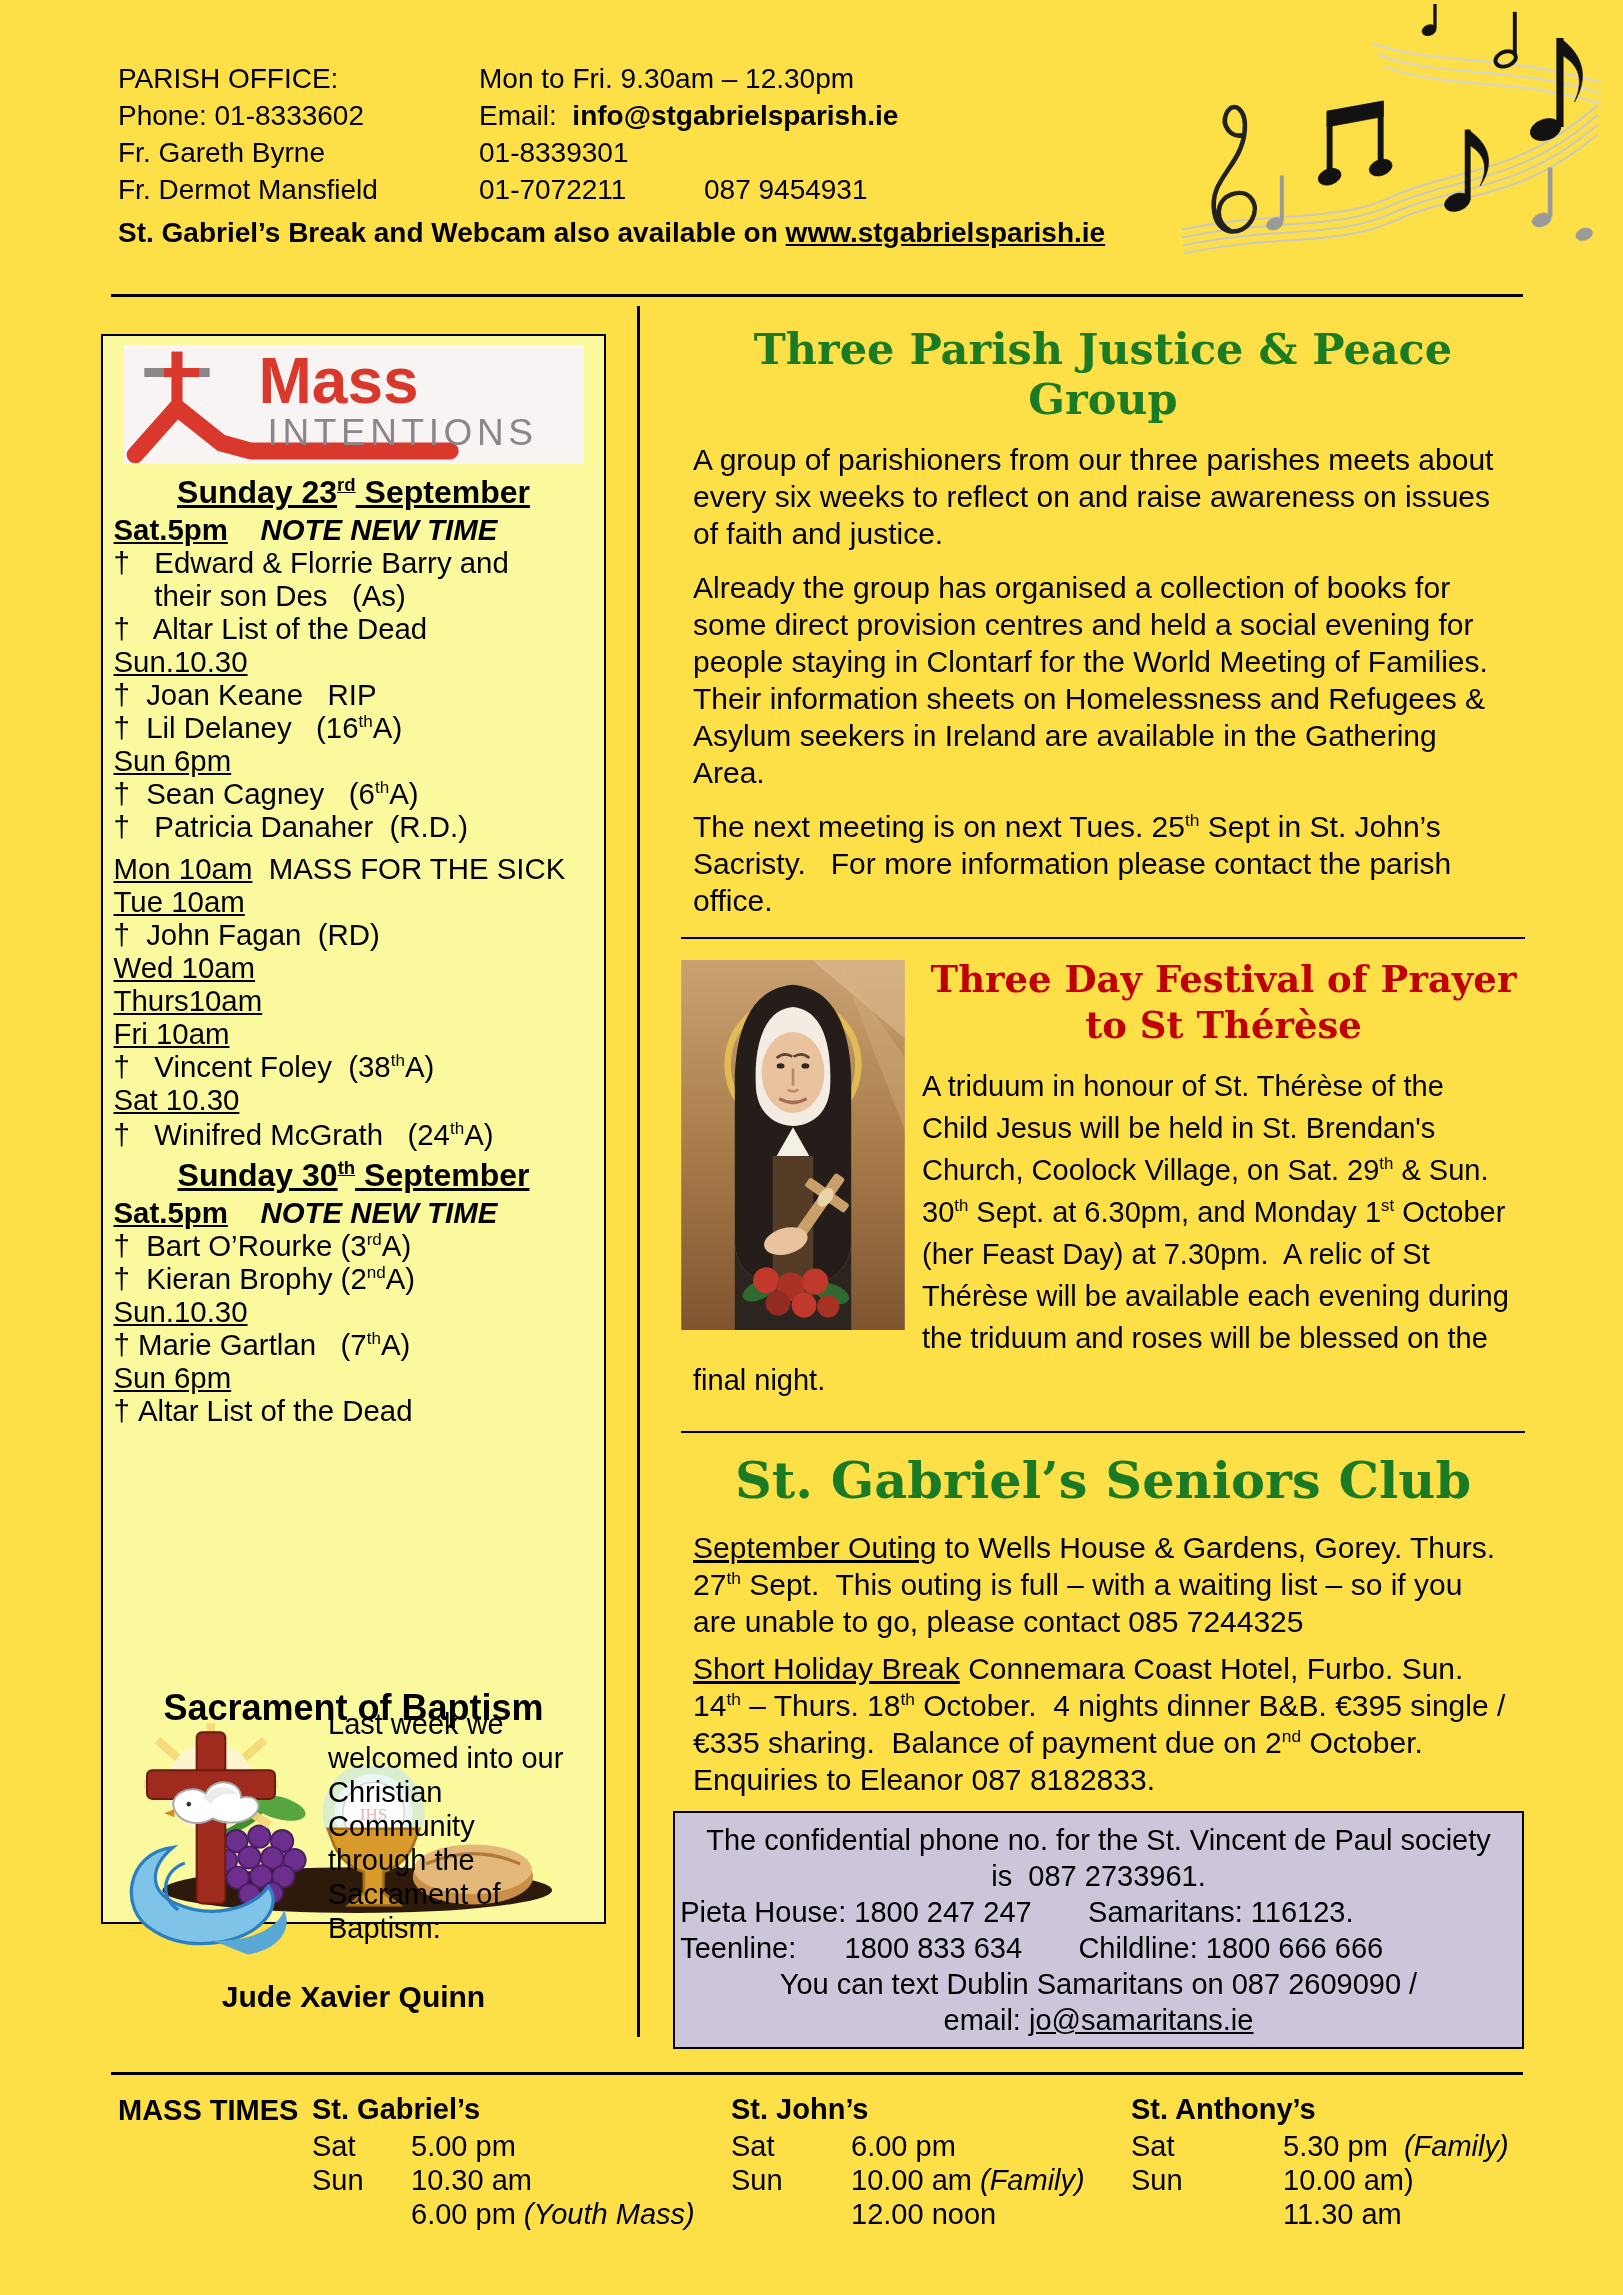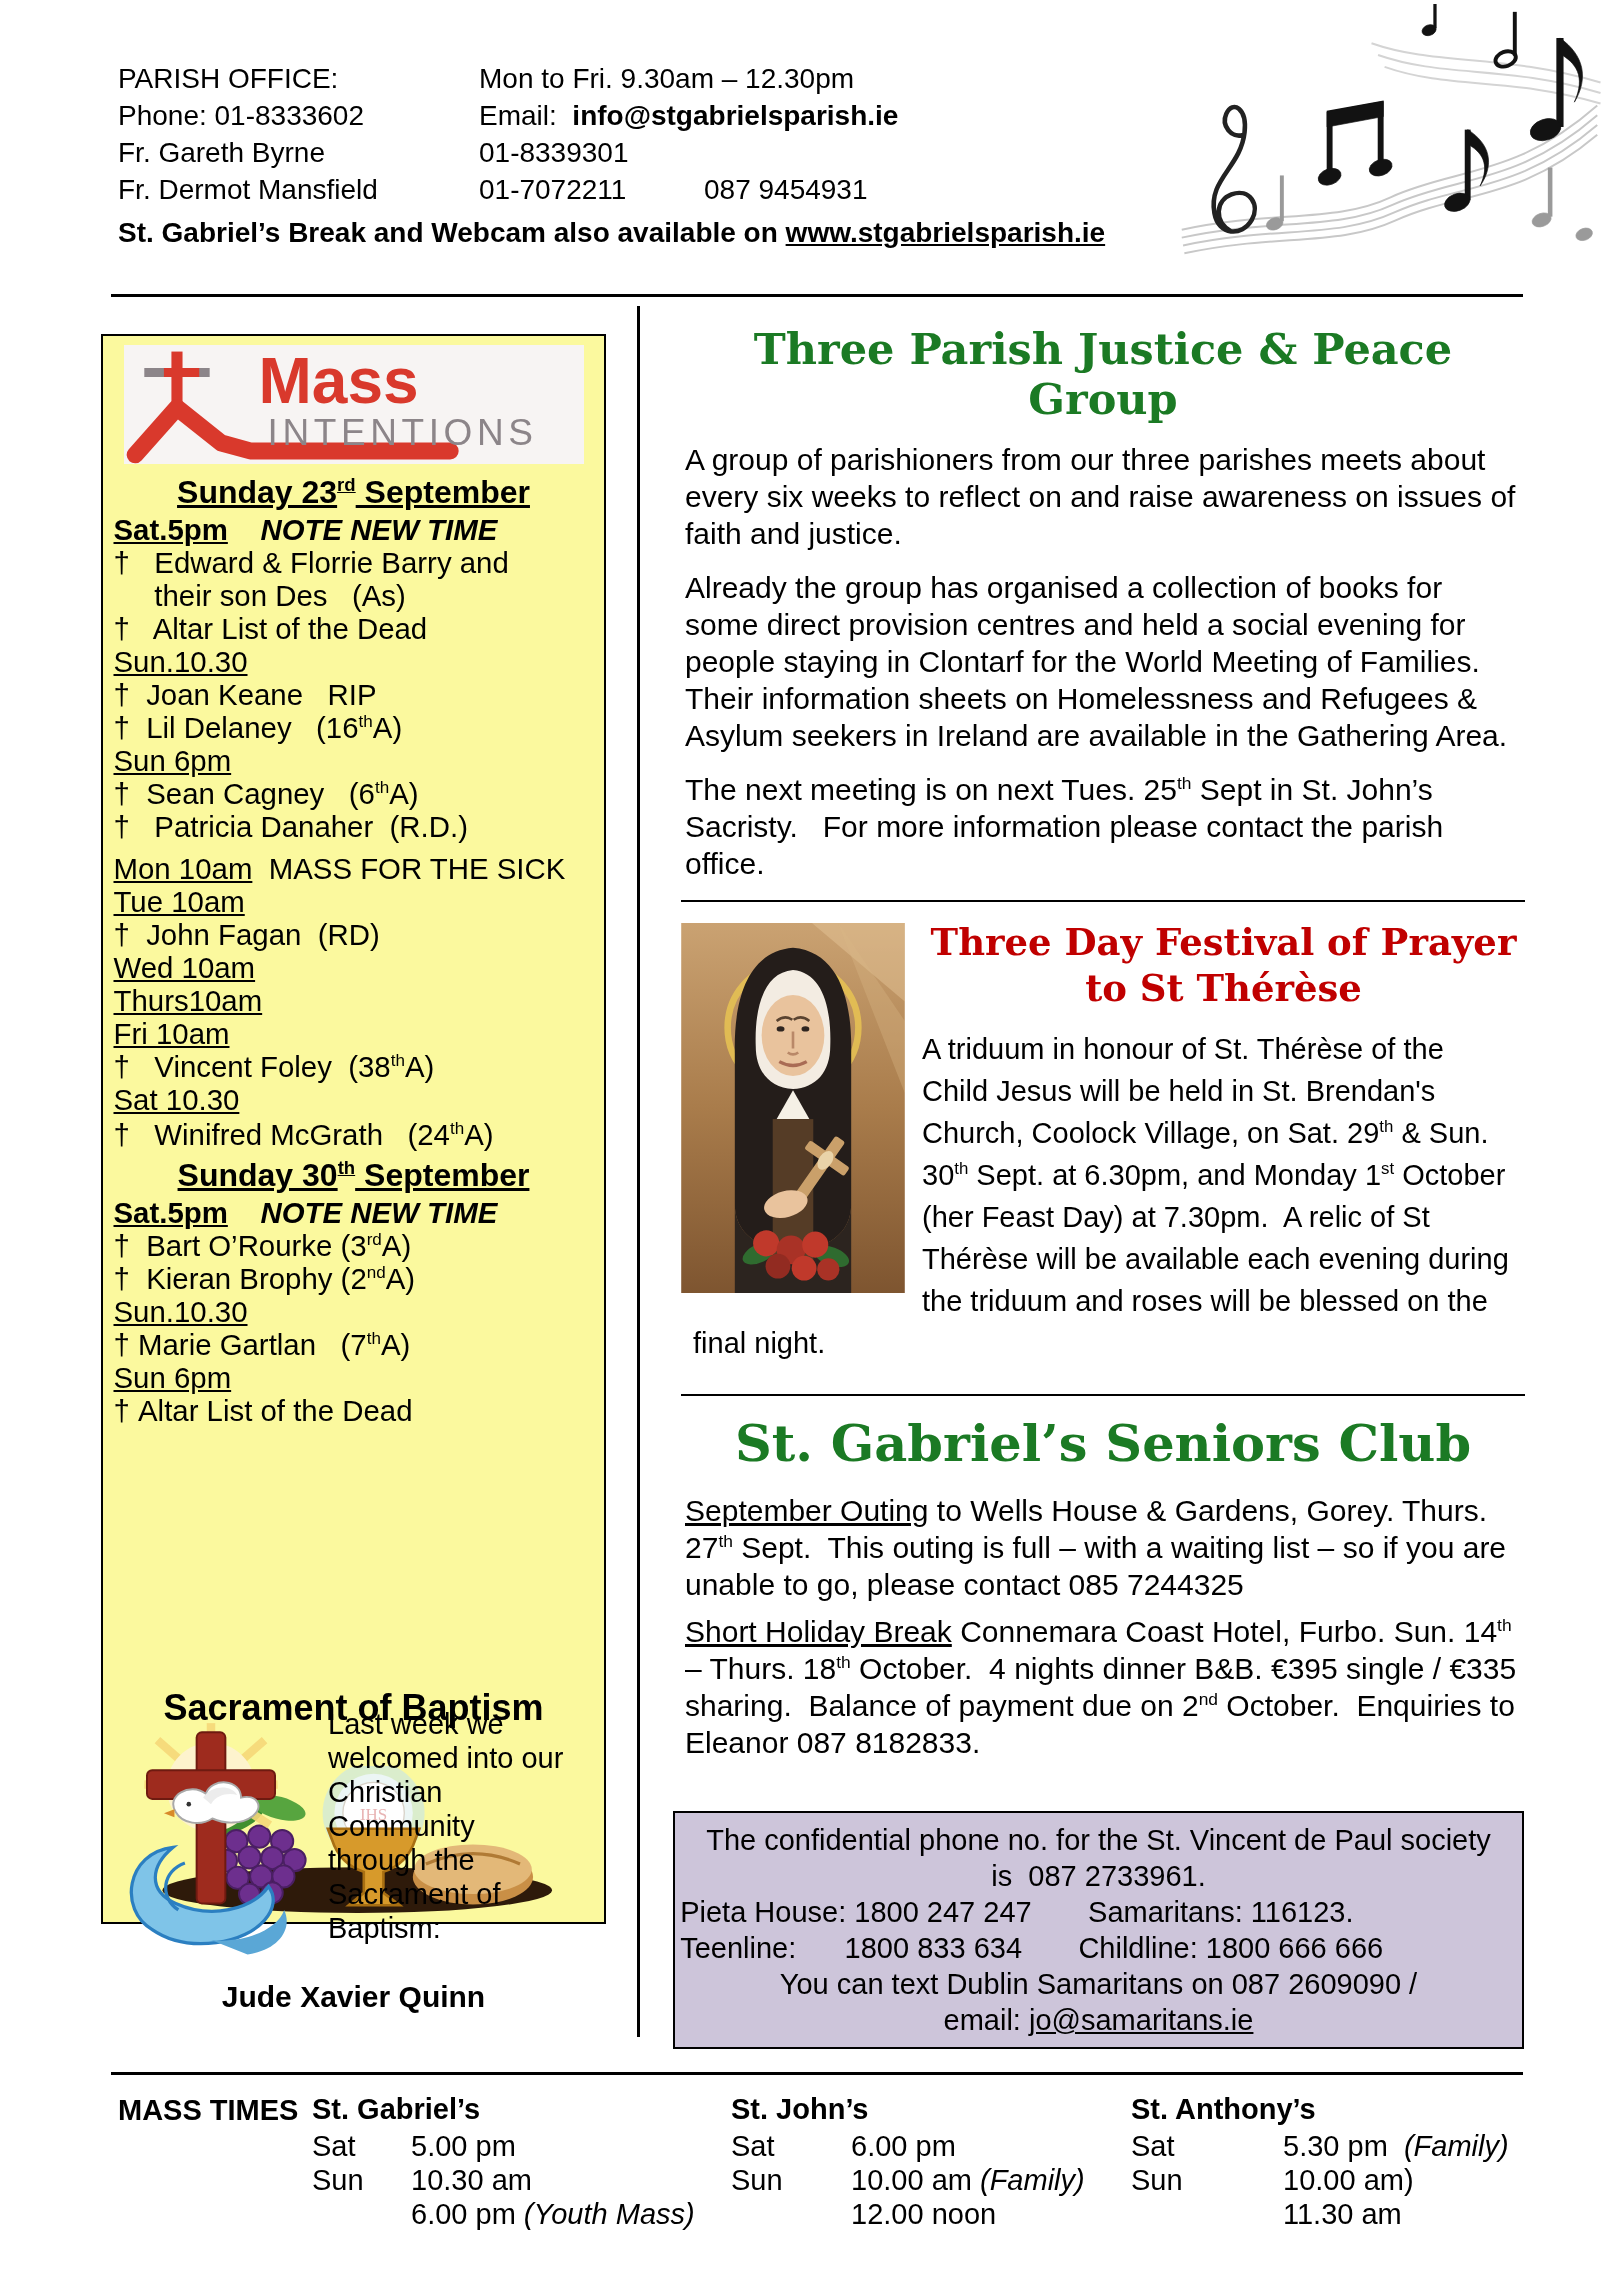--- a/index.html
+++ b/index.html
@@ -1,16 +1,16 @@
 <!DOCTYPE html>
 <html style="--yellow: #fbf99e; --purple: #cdc5da; --green: #1b7a24; --red: #c00000; --logoRed: #d9392c; --logoGray: #8c8589;font-size:10.5px"><head>
 <meta charset="utf-8">
 <style>
   html,body{margin:0;padding:0;background:#888}
-  .page{position:relative;width:1623px;height:2295px;background:#ffffff;
+  .page{position:relative;width:1623px;height:2295px;background:#fde047;
         font-family:"Liberation Sans",sans-serif;color:#000;overflow:hidden}
   .b{font-weight:bold}.u{text-decoration:underline}.i{font-style:italic}
   sup{font-size:58%;line-height:0;vertical-align:super}
 
   
   .header{position:absolute;left:118px;top:63px;width:1073px;font-size:28px}
   .hrow{position:relative;height:37px;white-space:nowrap}
   .hc{position:absolute;top:0}
   .hc1{left:0}.hc2{left:361px}.hc3{left:586px}
   .header-note{margin-top:5.9px;font-weight:bold;white-space:nowrap}
@@ -40,21 +40,21 @@
   
   .baptism-title{position:absolute;left:101px;top:1657px;width:505px;text-align:center;font-size:36px;font-weight:bold}
   .baptism-img{position:absolute;left:113px;top:1714px;width:196px;height:243px}
   .baptism-text{position:absolute;left:328px;top:1707px;width:250px;font-size:29px;line-height:34px;margin:0}
   .baptism-name{position:absolute;left:101px;top:1980px;width:505px;text-align:center;font-size:30px;font-weight:bold;margin:0}
 
   
   .right-col{position:absolute;left:681px;top:308px;width:844px}
   .script{font-family:"DejaVu Serif",serif;font-weight:bold}
   .justice-title{text-align:center;font-size:43px;color:var(--green);margin:15.7px 0 17px}
-  .rc-p{font-size:30px;line-height:37px;margin:0 4px 17px}
+  .rc-p{font-size:30px;line-height:37px;margin:0 12px 17px}
   .thin-rule{height:2px;background:#000;margin:18.3px 0 17px}
   .therese-img{float:left;width:224px;height:370px;margin:3.9px 17px 6.5px 0}
   .therese-title{text-align:center;font-size:37px;line-height:46px;color:var(--red);margin:0 0 17px}
   .therese-body{font-family:Liberation Sans, sans-serif;font-size:29px;line-height:42px;margin:12px}
   .clear::after{content:"";display:block;clear:both}
   .seniors-title{text-align:center;font-size:51px;color:var(--green);margin:6.5px 0 18.3px}
   .seniors{margin-bottom:10.5px}
 
   
   .purple-box{position:absolute;left:673px;top:1811px;width:851px;box-sizing:border-box;

